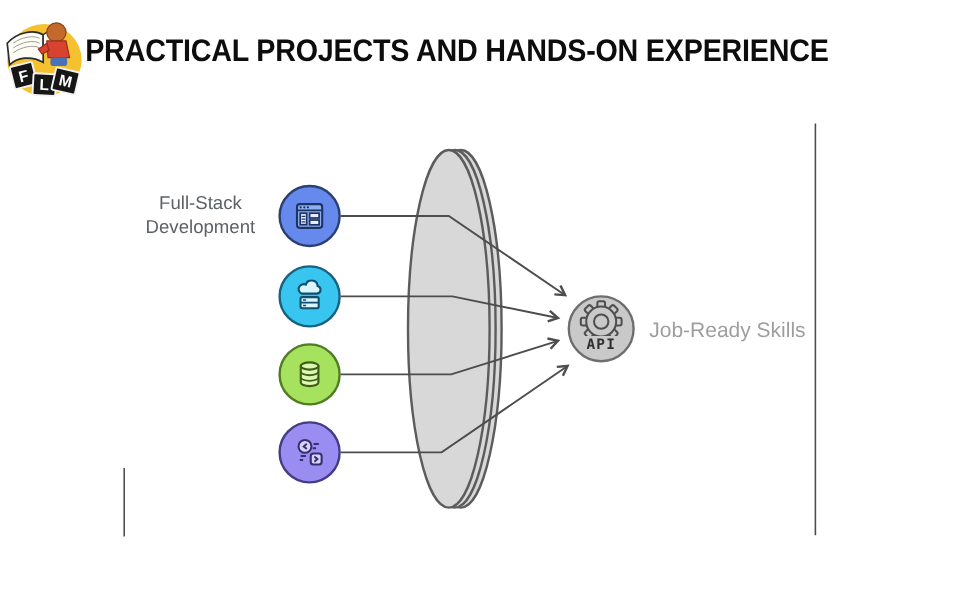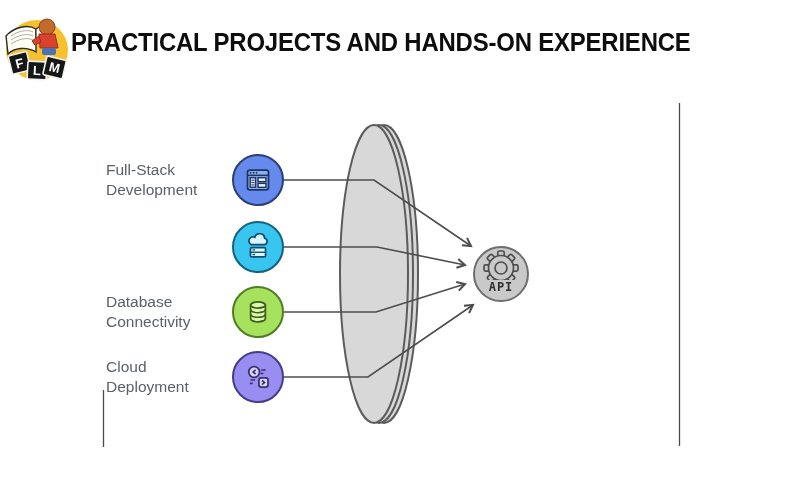--- a/index.html
+++ b/index.html
@@ -4,21 +4,21 @@
 <style>
   html,body{margin:0;padding:0;background:#fff;}
   .stage{position:relative;width:800px;height:500px;background:#ffffff;overflow:hidden;
          font-family:"Liberation Sans", sans-serif;}
   
   .logo{position:absolute;left:2px;top:10px;width:68px;height:72px;}
   .title{position:absolute;left:71px;top:27px;margin:0;font-size:26px;font-weight:bold;
          color:#0d0d0d;letter-spacing:-0.2px;white-space:nowrap;
          transform:scaleX(.92);transform-origin:0 50%;}
   
-  .row-label{position:absolute;width:122px;text-align:left;font-size:15.5px;line-height:20px;
+  .row-label{position:absolute;width:122px;text-align:center;font-size:15.5px;line-height:20px;
              color:#5b6167;}
   .bubble{position:absolute;width:48px;height:48px;border-radius:50%;border:2px solid #333;
           display:flex;align-items:center;justify-content:center;box-sizing:content-box;}
   .bubble svg{display:block;}
   .lbl-1{left:106px;top:160px;} .bub-1{left:232px;top:154px;}
   .lbl-2{left:106px;top:237px;} .bub-2{left:232px;top:221px;}
   .lbl-3{left:106px;top:292px;} .bub-3{left:232px;top:286px;}
   .lbl-4{left:106px;top:357px;} .bub-4{left:232px;top:351px;}
   
   .overlay{position:absolute;left:0;top:0;width:800px;height:500px;pointer-events:none;}
@@ -57,22 +57,20 @@
     </g>
     <g transform="translate(45,46) rotate(13)">
       <rect width="20" height="19" rx="1.5" fill="#161616" stroke="#F2F2F2" stroke-width="1.6"></rect>
       <text x="10" y="14" text-anchor="middle" font-size="13" font-weight="bold" fill="#ffffff">M</text>
     </g>
   </svg>
 
   <h1 class="title">PRACTICAL PROJECTS AND HANDS-ON EXPERIENCE</h1>
 
   <div class="row-label lbl-1">Full-Stack Development</div>
-  <div class="row-label lbl-3">Database Connectivity</div>
-  <div class="row-label lbl-4">Cloud Deployment</div>
 
   <div class="bubble bub-1" style="background-color: rgb(101, 137, 236); border-color: rgb(43, 63, 112);">
     <svg width="28" height="28" viewBox="0 0 24 24">
       <rect x="3" y="3.5" width="18" height="17" rx="2" fill="#8CB0F5" stroke="#1D3461" stroke-width="1.5"></rect>
       <line x1="3" y1="8" x2="21" y2="8" stroke="#1D3461" stroke-width="1.3"></line>
       <circle cx="5.6" cy="5.8" r="0.8" fill="#1D3461"></circle>
         <circle cx="8.2" cy="5.8" r="0.8" fill="#1D3461"></circle>
         <circle cx="10.8" cy="5.8" r="0.8" fill="#1D3461"></circle>
       <rect x="5.3" y="10" width="4.6" height="8.2" fill="#E8EFFF" stroke="#1D3461" stroke-width="1.2"></rect>
       <line x1="6.3" y1="12.2" x2="8.9" y2="12.2" stroke="#1D3461" stroke-width="0.9"></line>
@@ -146,14 +144,15 @@
         <circle r="6" fill="#C9C9C9" stroke="#4F4F4F" stroke-width="1.7"></circle>
       </g>
       <rect x="486" y="280" width="30" height="13" fill="#C9C9C9"></rect>
       <text x="501" y="291" text-anchor="middle" font-family="DejaVu Sans Mono, monospace" font-size="12" font-weight="bold" letter-spacing="1" fill="#2F2F2F">API</text>
     </g>
 
     <line x1="103.5" y1="390" x2="103.5" y2="447" stroke="#4A4A4A" stroke-width="1.3"></line>
     <line x1="679.5" y1="103" x2="679.5" y2="446" stroke="#4A4A4A" stroke-width="1.3"></line>
   </svg>
 
+  <div class="output-label">Job-Ready Skills</div>
 
 </div>
 
 </body></html>

